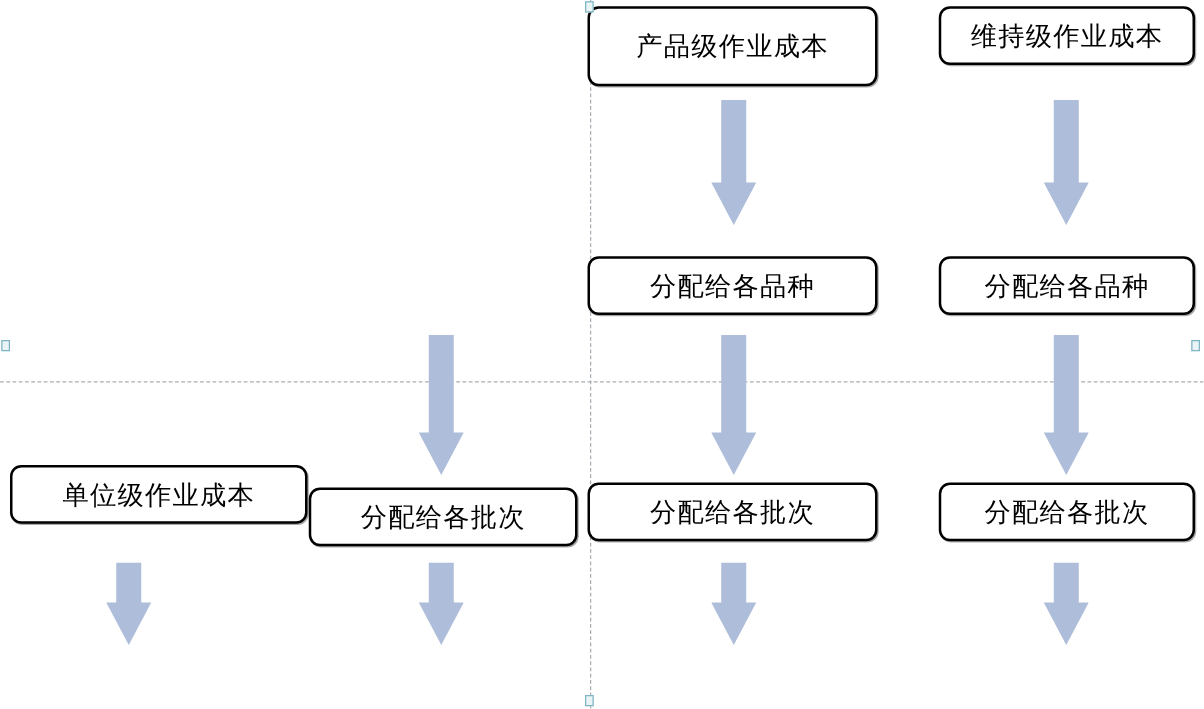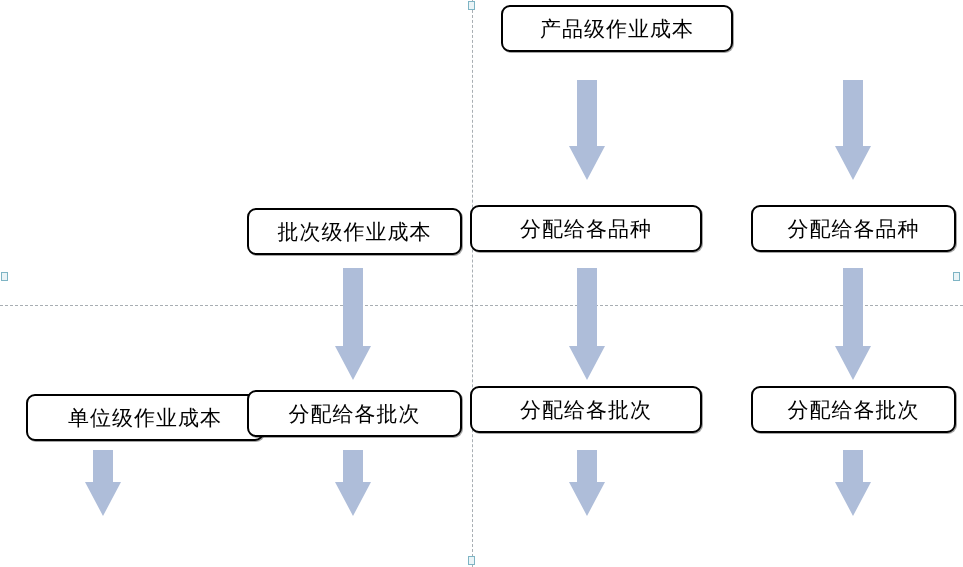--- a/index.html
+++ b/index.html
@@ -118,33 +118,33 @@
     <div class="arrow" style="left: 569px; top: 450px; width: 36px; height: 66px;">
       <svg width="36" height="66" viewBox="0 0 36 66">
         <polygon points="8,0 28,0 28,32 36,32 18,66 0,32 8,32" fill="#aebdd9"></polygon>
       </svg>
     </div>
     <div class="arrow" style="left: 835px; top: 450px; width: 36px; height: 66px;">
       <svg width="36" height="66" viewBox="0 0 36 66">
         <polygon points="8,0 28,0 28,32 36,32 18,66 0,32 8,32" fill="#aebdd9"></polygon>
       </svg>
     </div>
-    <div class="node" style="left: 470px; top: 5px; width: 232px; height: 47px; margin-left: 31px;">
+    <div class="node" style="left: 470px; top: 5px; width: 232px; height: 64px;">
       <span>产品级作业成本</span>
     </div>
-    <div class="node" style="left: 247px; top: 208px; width: 215px; height: 47px;">
-      <span>批次级作业成本</span>
+    <div class="node" style="left: 751px; top: 5px; width: 205px; height: 47px;">
+      <span>维持级作业成本</span>
     </div>
     <div class="node" style="left: 470px; top: 205px; width: 232px; height: 47px;">
       <span>分配给各品种</span>
     </div>
     <div class="node" style="left: 751px; top: 205px; width: 205px; height: 47px;">
       <span>分配给各品种</span>
     </div>
-    <div class="node" style="left: 8px; top: 394px; width: 238px; height: 47px; margin-left: 18px;">
+    <div class="node" style="left: 8px; top: 372px; width: 238px; height: 47px;">
       <span>单位级作业成本</span>
     </div>
     <div class="node" style="left: 247px; top: 390px; width: 215px; height: 47px;">
       <span>分配给各批次</span>
     </div>
     <div class="node" style="left: 470px; top: 386px; width: 232px; height: 47px;">
       <span>分配给各批次</span>
     </div>
     <div class="node" style="left: 751px; top: 386px; width: 205px; height: 47px;">
       <span>分配给各批次</span>

